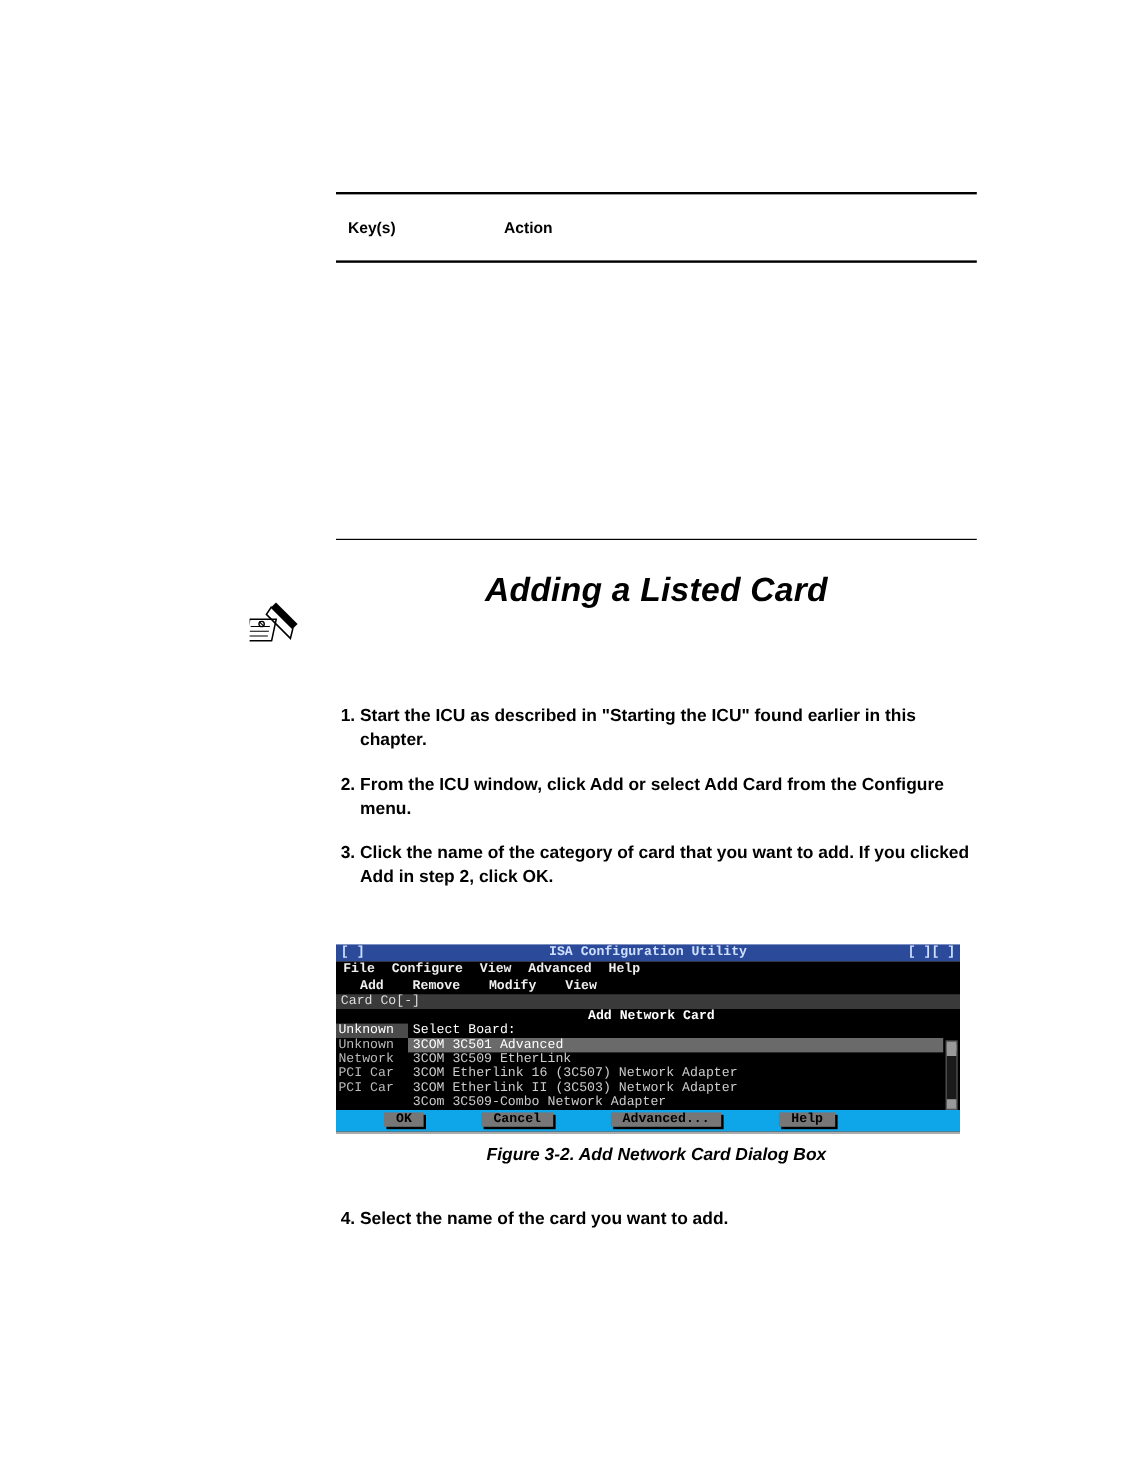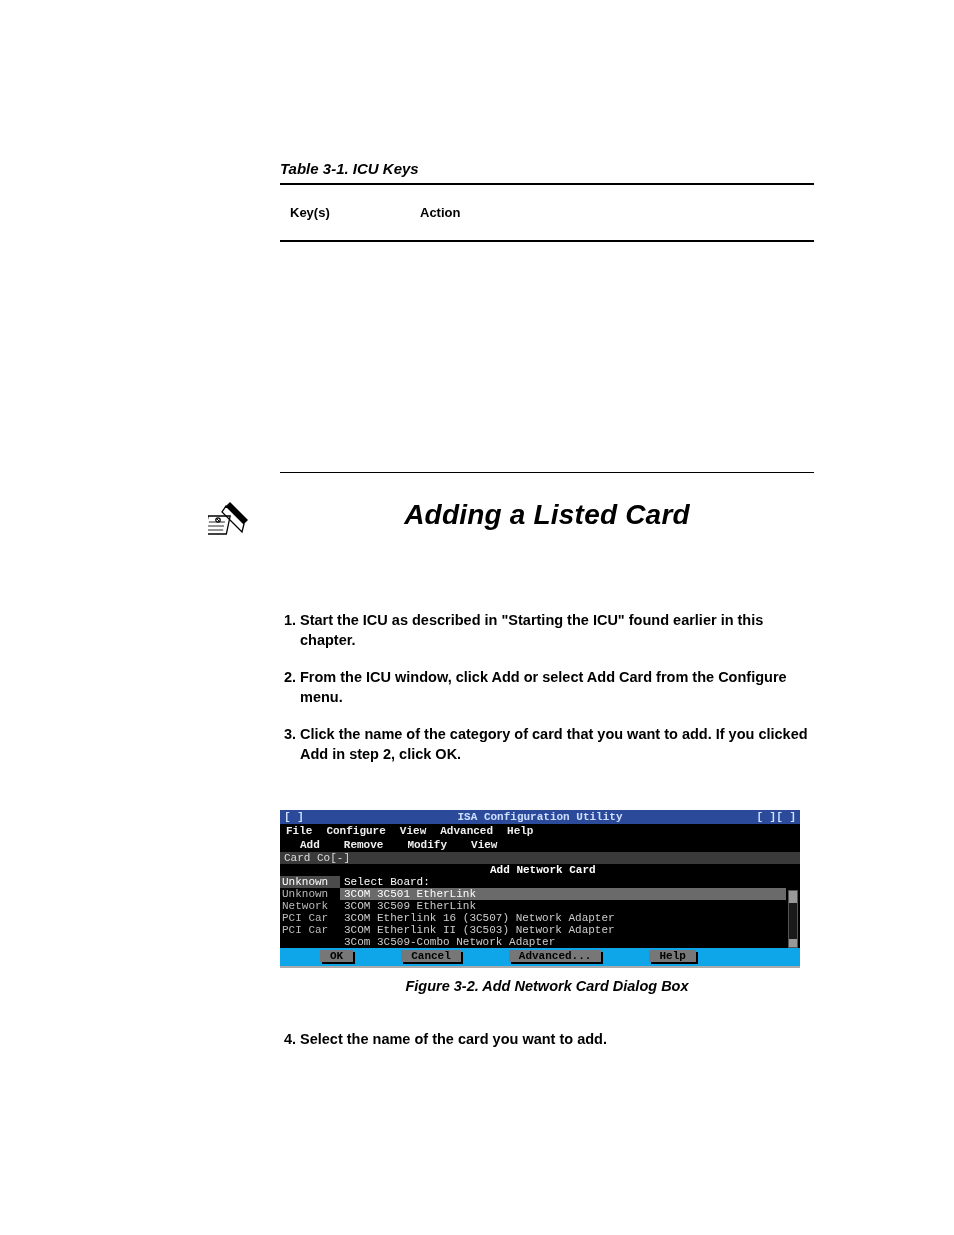--- a/index.html
+++ b/index.html
@@ -177,21 +177,20 @@
   .dos-bottomrule {
     background:#aaa;
     height:2px;
   }
 </style>
 </head>
 <body>
 
 <div class="page">
 
-  <div class="table-caption">Table 3-1.  ICU Keys</div>
   <div class="icu-table">
     <div class="hdr-row">
       <div class="col1">Key(s)</div>
       <div class="col2">Action</div>
     </div>
   </div>
 
   <hr class="section-rule">
 
   <h2 class="section-title">Adding a Listed Card</h2>
@@ -242,21 +241,21 @@
           <div class="dos-left-col">
             <div class="sel">Unknown</div>
             <div>Unknown</div>
             <div>Network</div>
             <div>PCI Car</div>
             <div>PCI Car</div>
           </div>
           <div class="dos-right-col">
             <div class="dos-select-label">Select Board:</div>
             <div class="dos-listbox">
-              <div class="row sel">3COM 3C501 EtherLink</div>
+              <div class="row sel">3COM 3C501 Advanced</div>
               <div class="row">3COM 3C509 EtherLink</div>
               <div class="row">3COM Etherlink 16 (3C507) Network Adapter</div>
               <div class="row">3COM Etherlink II (3C503) Network Adapter</div>
               <div class="row">3Com 3C509-Combo Network Adapter</div>
             </div>
             <div class="dos-scroll">
               <div class="arr top"></div>
               <div class="thumb"></div>
               <div class="arr bot"></div>
             </div>

